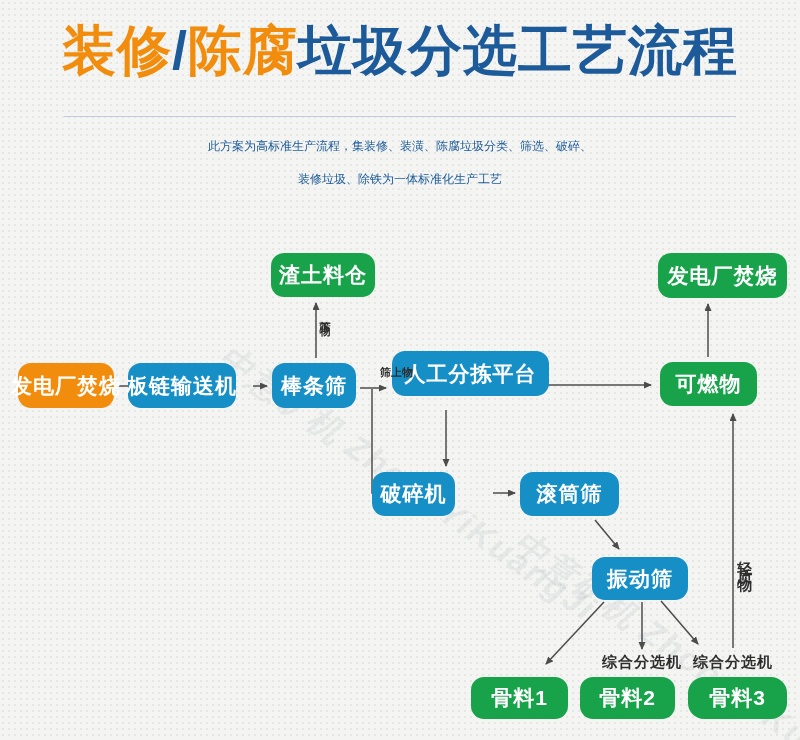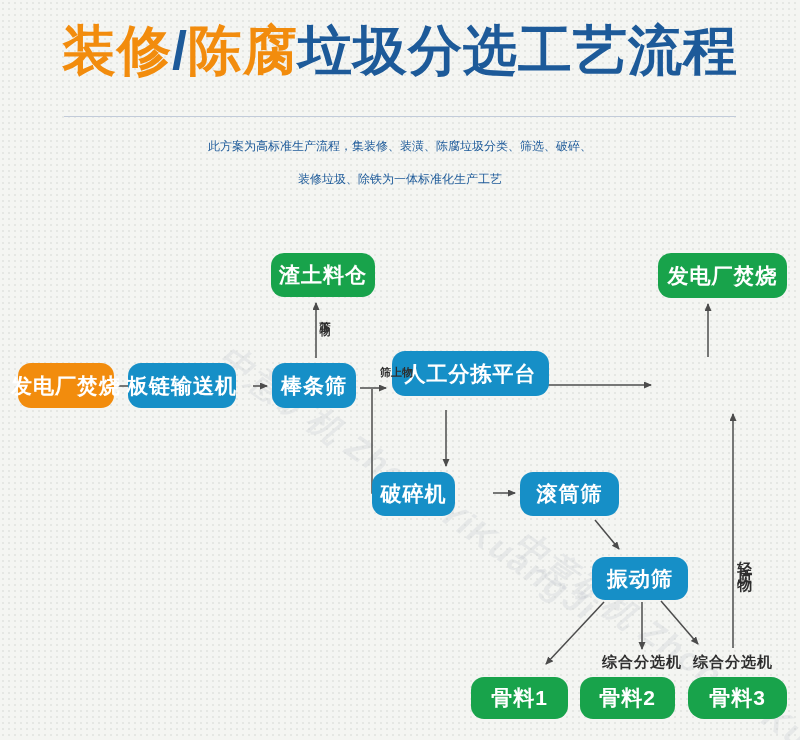--- a/index.html
+++ b/index.html
@@ -83,20 +83,21 @@
         <polyline points="595,520 619,549" class="edge" marker-end="url(#arw)"></polyline>
         <polyline points="604,602 546,664" class="edge" marker-end="url(#arw)"></polyline>
         <polyline points="642,602 642,649" class="edge" marker-end="url(#arw)"></polyline>
         <polyline points="661,601 698,644" class="edge" marker-end="url(#arw)"></polyline>
         <polyline points="733,648 733,414" class="edge" marker-end="url(#arw)"></polyline>
       </svg>
   <div class="node orange" style="left: 18px; top: 363px; width: 96px; height: 45px;">发电厂焚烧</div>
       <div class="node blue" style="left: 128px; top: 363px; width: 108px; height: 45px;">板链输送机</div>
       <div class="node blue" style="left: 272px; top: 363px; width: 84px; height: 45px;">棒条筛</div>
       <div class="node blue" style="left: 392px; top: 351px; width: 157px; height: 45px;">人工分拣平台</div>
+      <div class="node green" style="left: 660px; top: 362px; width: 97px; height: 44px;">可燃物</div>
       <div class="node green" style="left: 271px; top: 253px; width: 104px; height: 44px;">渣土料仓</div>
       <div class="node green" style="left: 658px; top: 253px; width: 129px; height: 45px;">发电厂焚烧</div>
       <div class="node blue" style="left: 372px; top: 472px; width: 83px; height: 44px;">破碎机</div>
       <div class="node blue" style="left: 520px; top: 472px; width: 99px; height: 44px;">滚筒筛</div>
       <div class="node blue" style="left: 592px; top: 557px; width: 96px; height: 43px;">振动筛</div>
       <div class="node green" style="left: 471px; top: 677px; width: 97px; height: 42px;">骨料1</div>
       <div class="node green" style="left: 580px; top: 677px; width: 95px; height: 42px;">骨料2</div>
       <div class="node green" style="left: 688px; top: 677px; width: 99px; height: 42px; border-radius: 16px;">骨料3</div>
       <div class="flabel vertical" style="left: 318px; top: 312px; font-size: 11px; letter-spacing: 2px;">筛下物</div>
       <div class="flabel" style="left: 356px; top: 366px; font-size: 11px; letter-spacing: 0px; padding-left: 24px;">筛上物</div>

